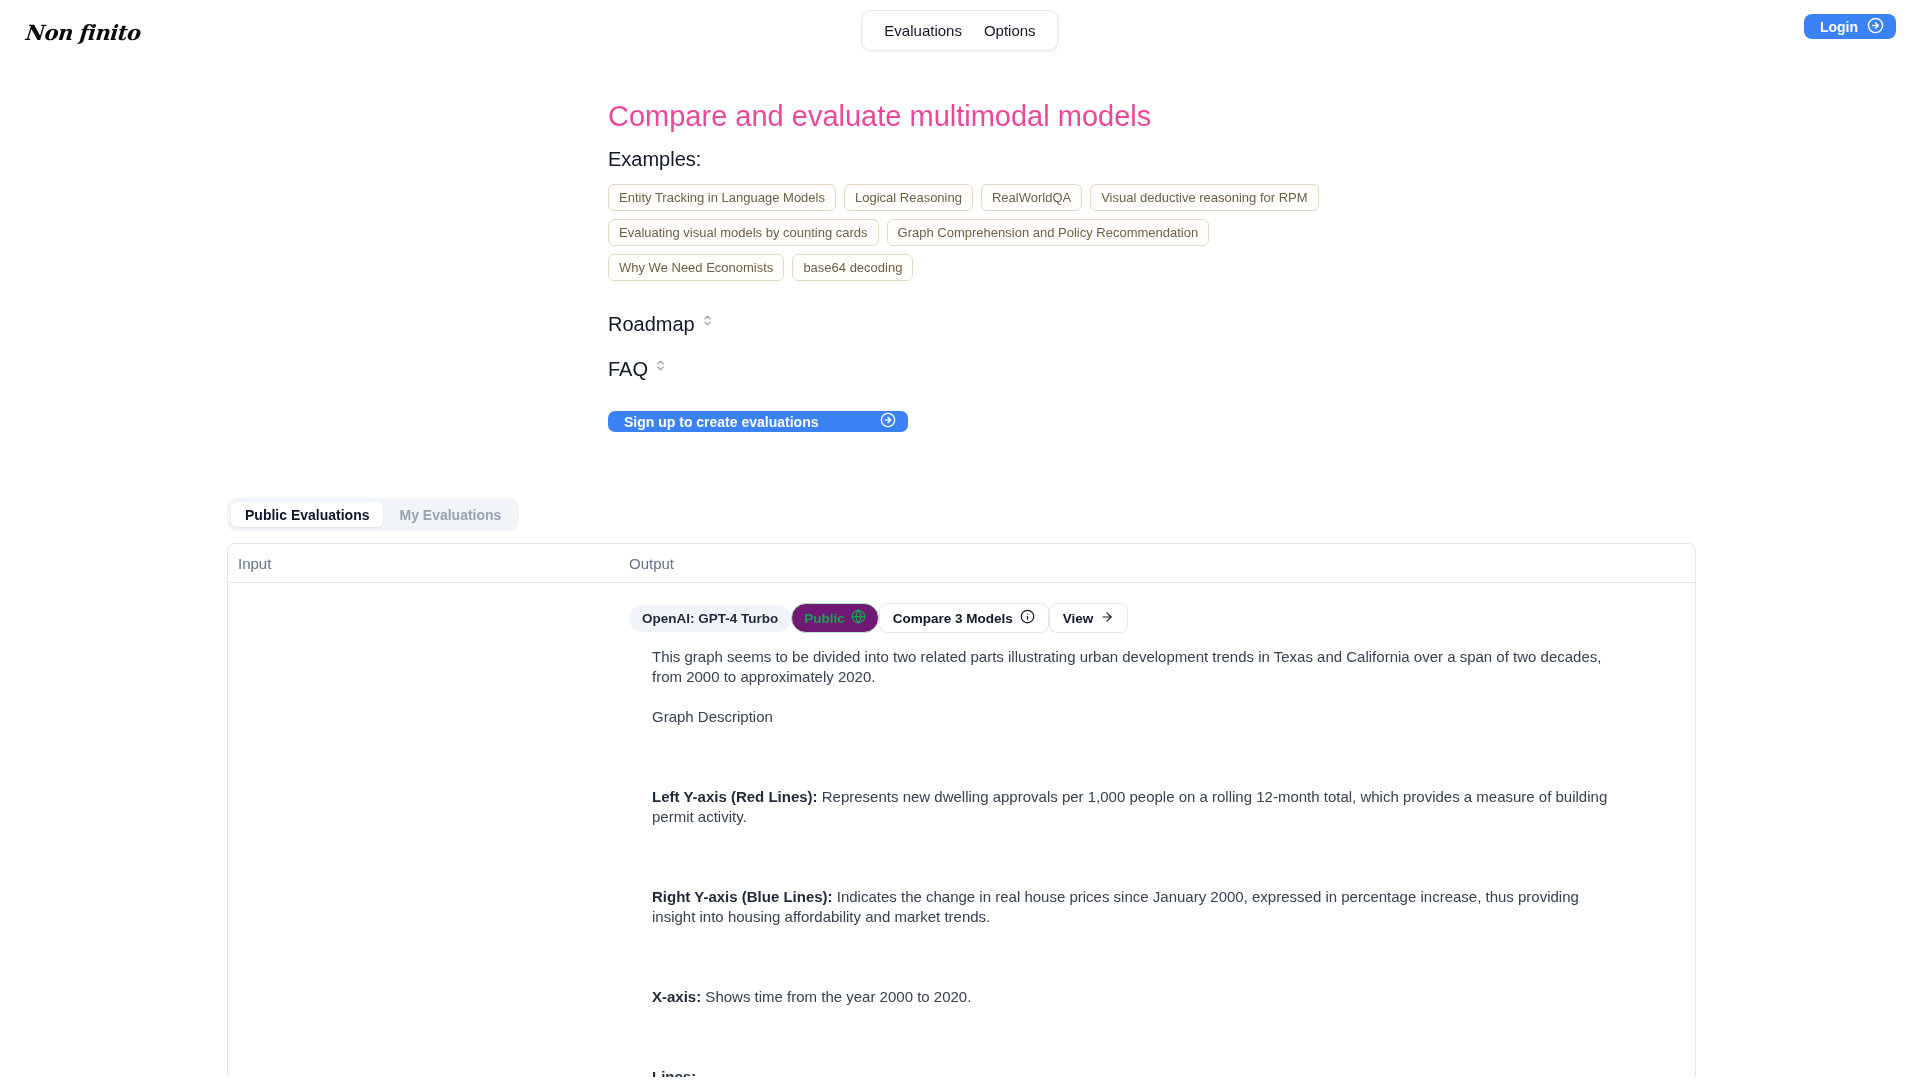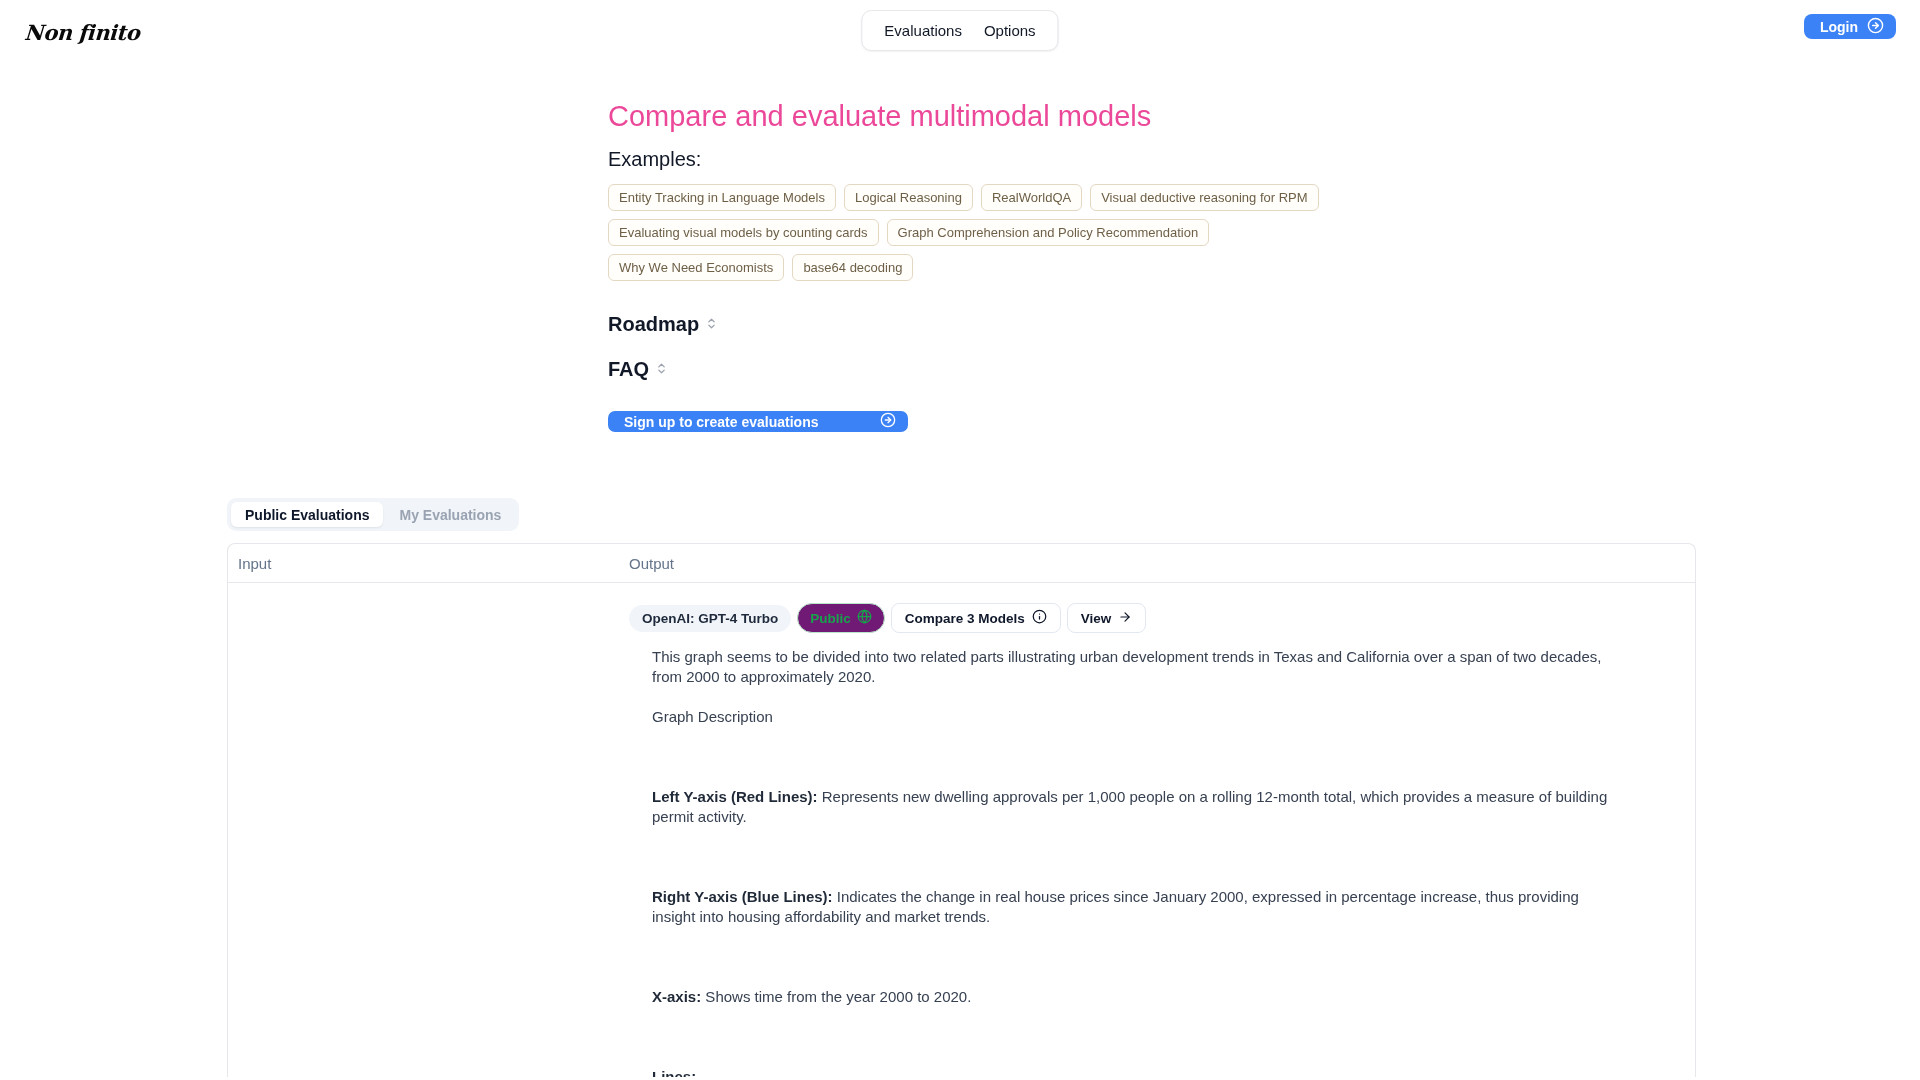--- a/index.html
+++ b/index.html
@@ -40,21 +40,21 @@
   
   .hero { margin-left: 608px; width: 712px; }
   .hero h1 { margin-top: 38px; font-size: 29px; font-weight: 500; color: #ec4899; line-height: 36px; }
   .examples-label { margin-top: 14px; font-size: 20px; font-weight: 400; color: #111827; }
   .chips { margin-top: 13px; max-width: 720px; display: flex; flex-wrap: wrap; gap: 8px; }
   .chip {
     display: inline-block; padding: 5px 10px;
     border: 1px solid #e4d8c3; border-radius: 6px; background: #fffefb;
     font-size: 13px; color: #6e5f46; cursor: pointer; white-space: nowrap;
   }
-  .collapser { display: flex; align-items: center; gap: 6px; cursor: pointer; width: fit-content; font-weight: bold; }
+  .collapser { display: flex; gap: 6px; cursor: pointer; width: fit-content; }
   .collapser.roadmap { margin-top: 32px; }
   .collapser.faq { margin-top: 22px; }
   .collapser .label { font-size: 20px; color: #111827; }
   .signup-btn {
     margin-top: 30px; width: 300px; height: 21px;
     display: flex; align-items: center; justify-content: space-between;
     padding: 0 12px 0 16px;
     background: #3b82f6; color: #fff; border: none; border-radius: 7px;
     font-size: 14px; font-weight: 700; font-family: inherit; cursor: pointer;
   }
@@ -78,21 +78,21 @@
   }
   .thead {
     display: grid; grid-template-columns: 401px 1fr; align-items: center;
     height: 39px; border-bottom: 1px solid #e5e7eb;
     color: #64748b; font-size: 15px; font-weight: 400;
   }
   .thead .th:first-child { padding-left: 10px; }
   .trow { display: grid; grid-template-columns: 401px 1fr; }
   .output-cell { padding-top: 20px; }
 
-  .badges { display: flex; align-items: center; gap: 6px; }
+  .badges { display: flex; align-items: center; gap: 0; }
   .badge-model {
     background: #f1f5f9; color: #1e293b; border-radius: 999px;
     padding: 6px 13px; font-size: 13.5px; font-weight: 700; cursor: default;
   }
   .badge-public {
     display: inline-flex; align-items: center; gap: 6px;
     background: #701a75; color: #16a34a; border: 1px solid #b9e6c8;
     border-radius: 999px; padding: 5px 12px; font-size: 13.5px; font-weight: 600; cursor: default;
   }
   .btn-outline {

